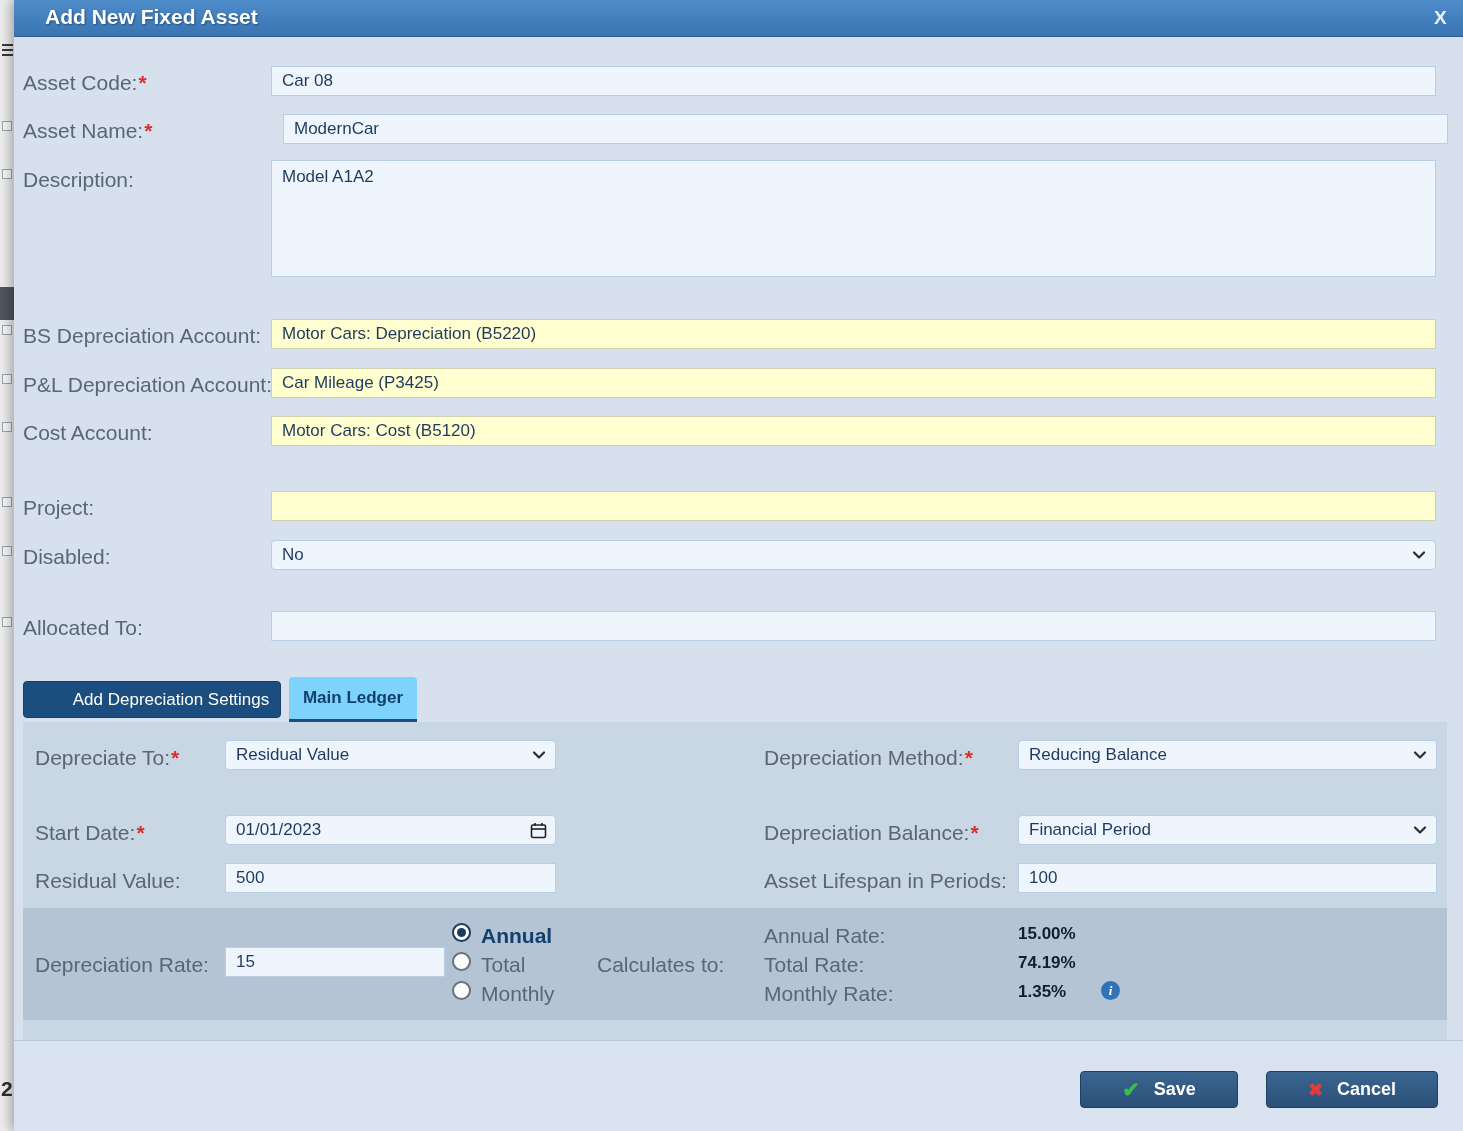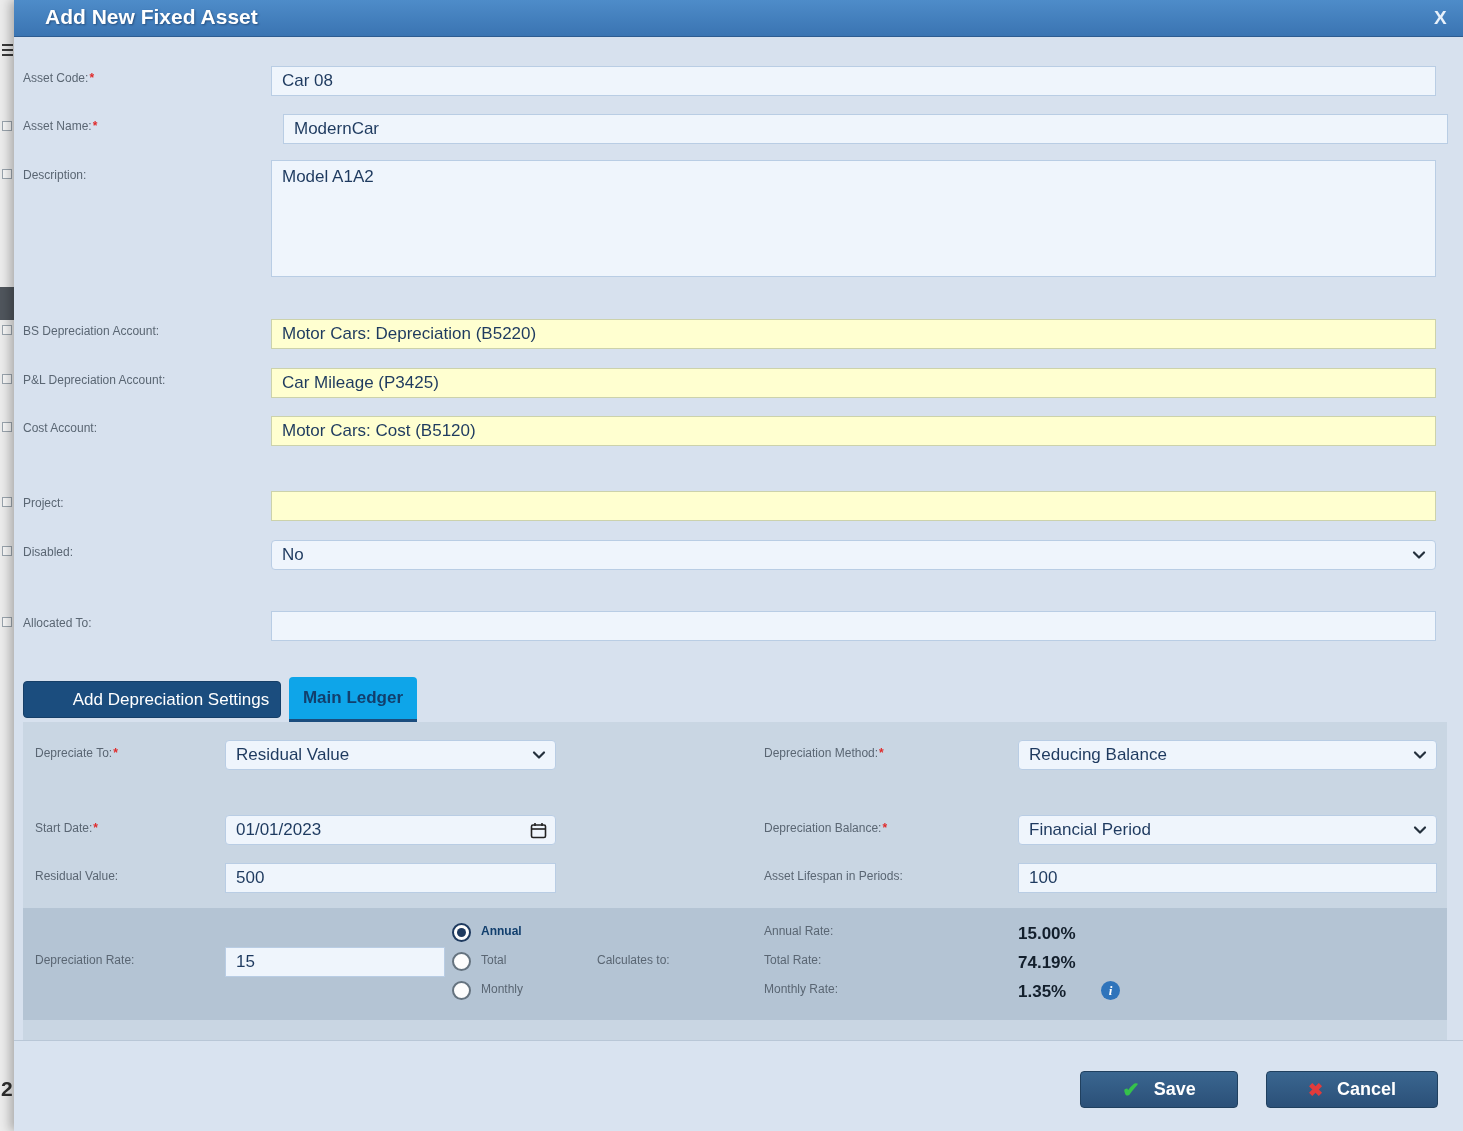--- a/index.html
+++ b/index.html
@@ -16,38 +16,38 @@
 
   
   .dialog-bg { position:absolute; left:14px; top:0; width:1449px; height:1131px; background:#d7e1ee;
                box-shadow:-4px 0 10px rgba(0,0,0,.28); }
   .titlebar { position:absolute; left:14px; top:0; width:1449px; height:37px;
               background:linear-gradient(#4e8cc9,#3a74b2); border-bottom:1px solid #2d5c91; }
   .title-text { position:absolute; left:26px; top:5px; font-size:21px; font-weight:700; color:#ffffff;
                 text-shadow:1px 1px 2px rgba(25,55,95,.65);margin-left:19px; }
   .close-x { position:absolute; left:1434px; top:7px; font-size:19px; font-weight:700; color:#e8f1fb; cursor:pointer; }
 
-  .lbl { position:absolute; font-size:12px; color:#5a6673; white-space:nowrap; }
+  .lbl { position:absolute; font-size:21px; color:#5a6673; white-space:nowrap; }
   .req { color:#e02b2b; font-weight:700; margin-left:1px; }
   .bold-navy { color:#123f6d; font-weight:700; }
 
   .txt { position:absolute; height:30px; border:1px solid #b9cde4; background:#eff5fc; border-radius:0;
          font-family:inherit; font-size:17px; color:#1e3a5f; padding:0 10px; outline:none; }
   .txt.yellow { background:#ffffd0; border-color:#ccd2ab; }
   textarea.txt { padding-top:5px; resize:none; line-height:1.25; }
 
   .selectbox { position:absolute; height:30px; border:1px solid #b9cde4; background:#eff5fc; border-radius:4px;
                display:flex; align-items:center; justify-content:space-between; padding:0 8px 0 10px;
                font-size:17px; color:#1e3a5f; cursor:pointer; }
   .chev, .calicon { display:flex; align-items:center; }
 
   .tab-btn { position:absolute; left:23px; top:681px; width:258px; height:37px; background:#1b4d7e;
              border:1px solid #163f68; border-radius:4px; color:#ffffff; font-size:17px;
              display:flex; align-items:center; justify-content:center; cursor:pointer;padding-left:38px; }
-  .tab-active { position:absolute; left:289px; top:677px; width:128px; height:45px; background:#0ea5e9;
+  .tab-active { position:absolute; left:289px; top:677px; width:128px; height:45px; background:#7dd3fc;
                 border-bottom:3px solid #1b4d7e; border-radius:4px 4px 0 0; color:#123f6d; font-weight:700;
                 font-size:17px; display:flex; align-items:center; justify-content:center; cursor:pointer; }
 
   .panel { position:absolute; left:23px; top:722px; width:1424px; height:318px; background:#c9d6e3; }
   .rate-band { position:absolute; left:23px; top:908px; width:1424px; height:112px; background:#b4c4d4; }
 
   .radio { position:absolute; width:19px; height:19px; border-radius:50%; border:2px solid #65737f;
            background:#fdfdfd; cursor:pointer; }
   .radio.selected { border-color:#1e3a5f; }
   .radio.selected::after { content:""; position:absolute; left:3px; top:3px; width:9px; height:9px;

